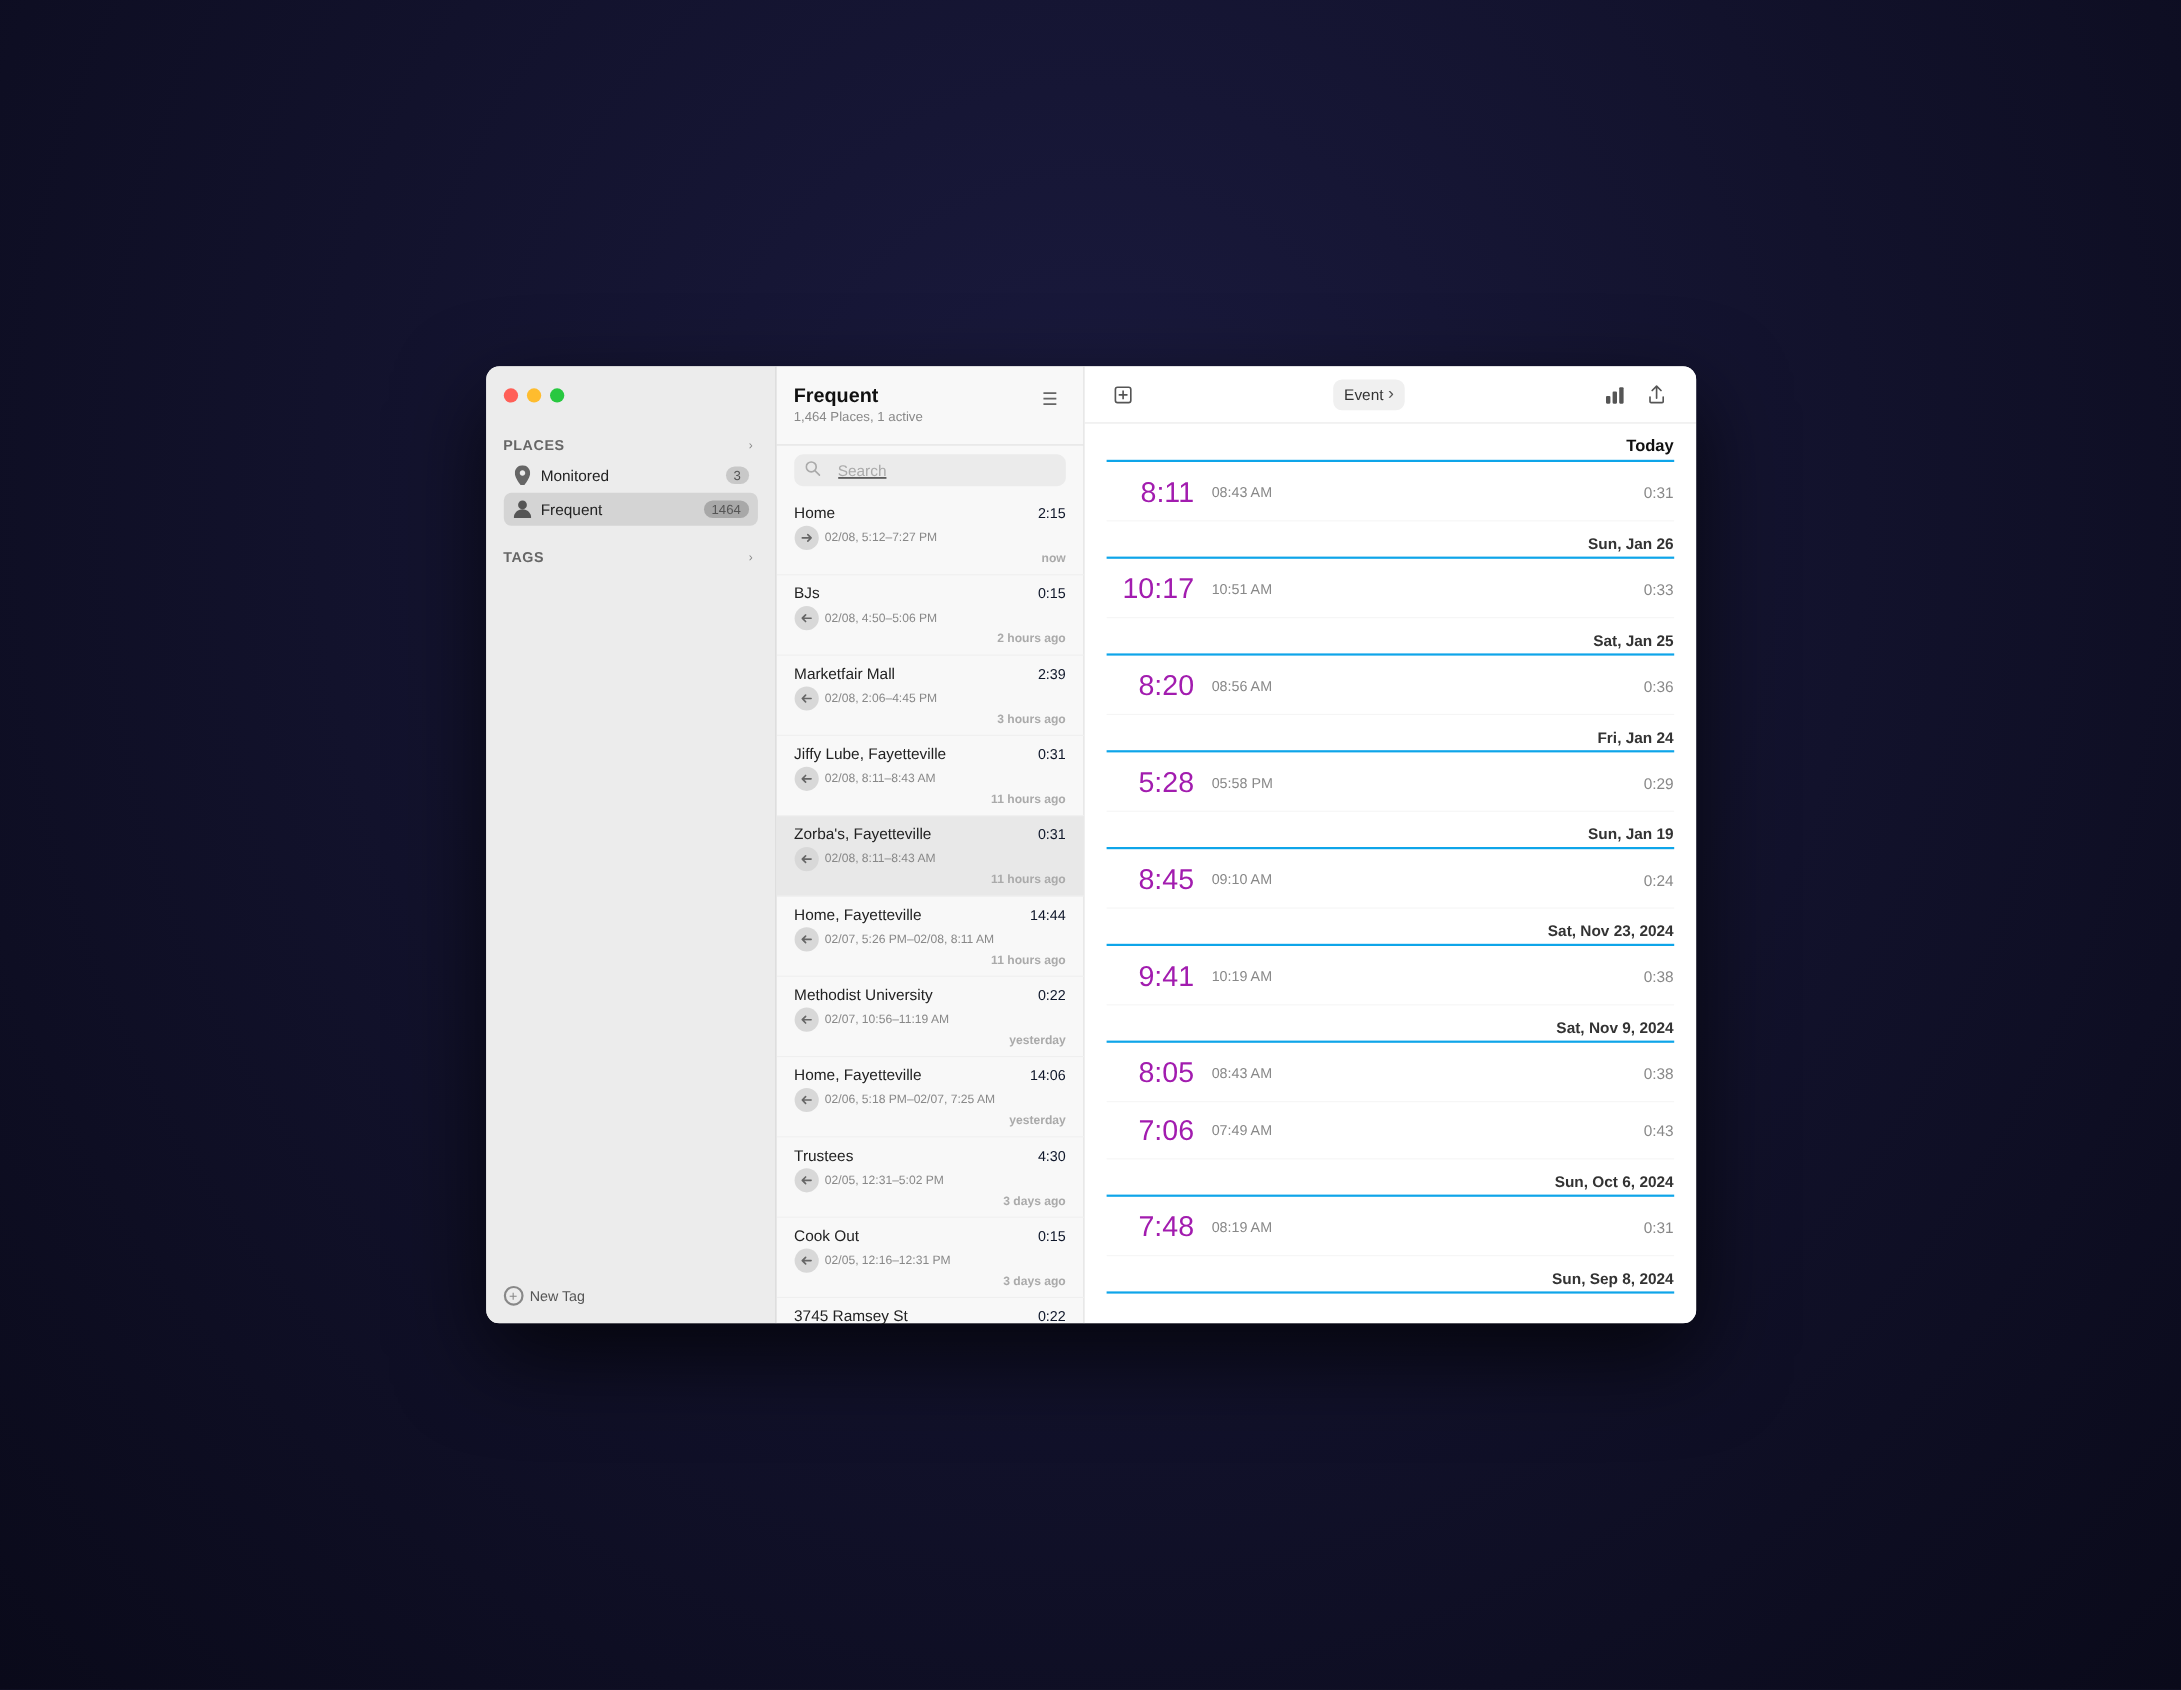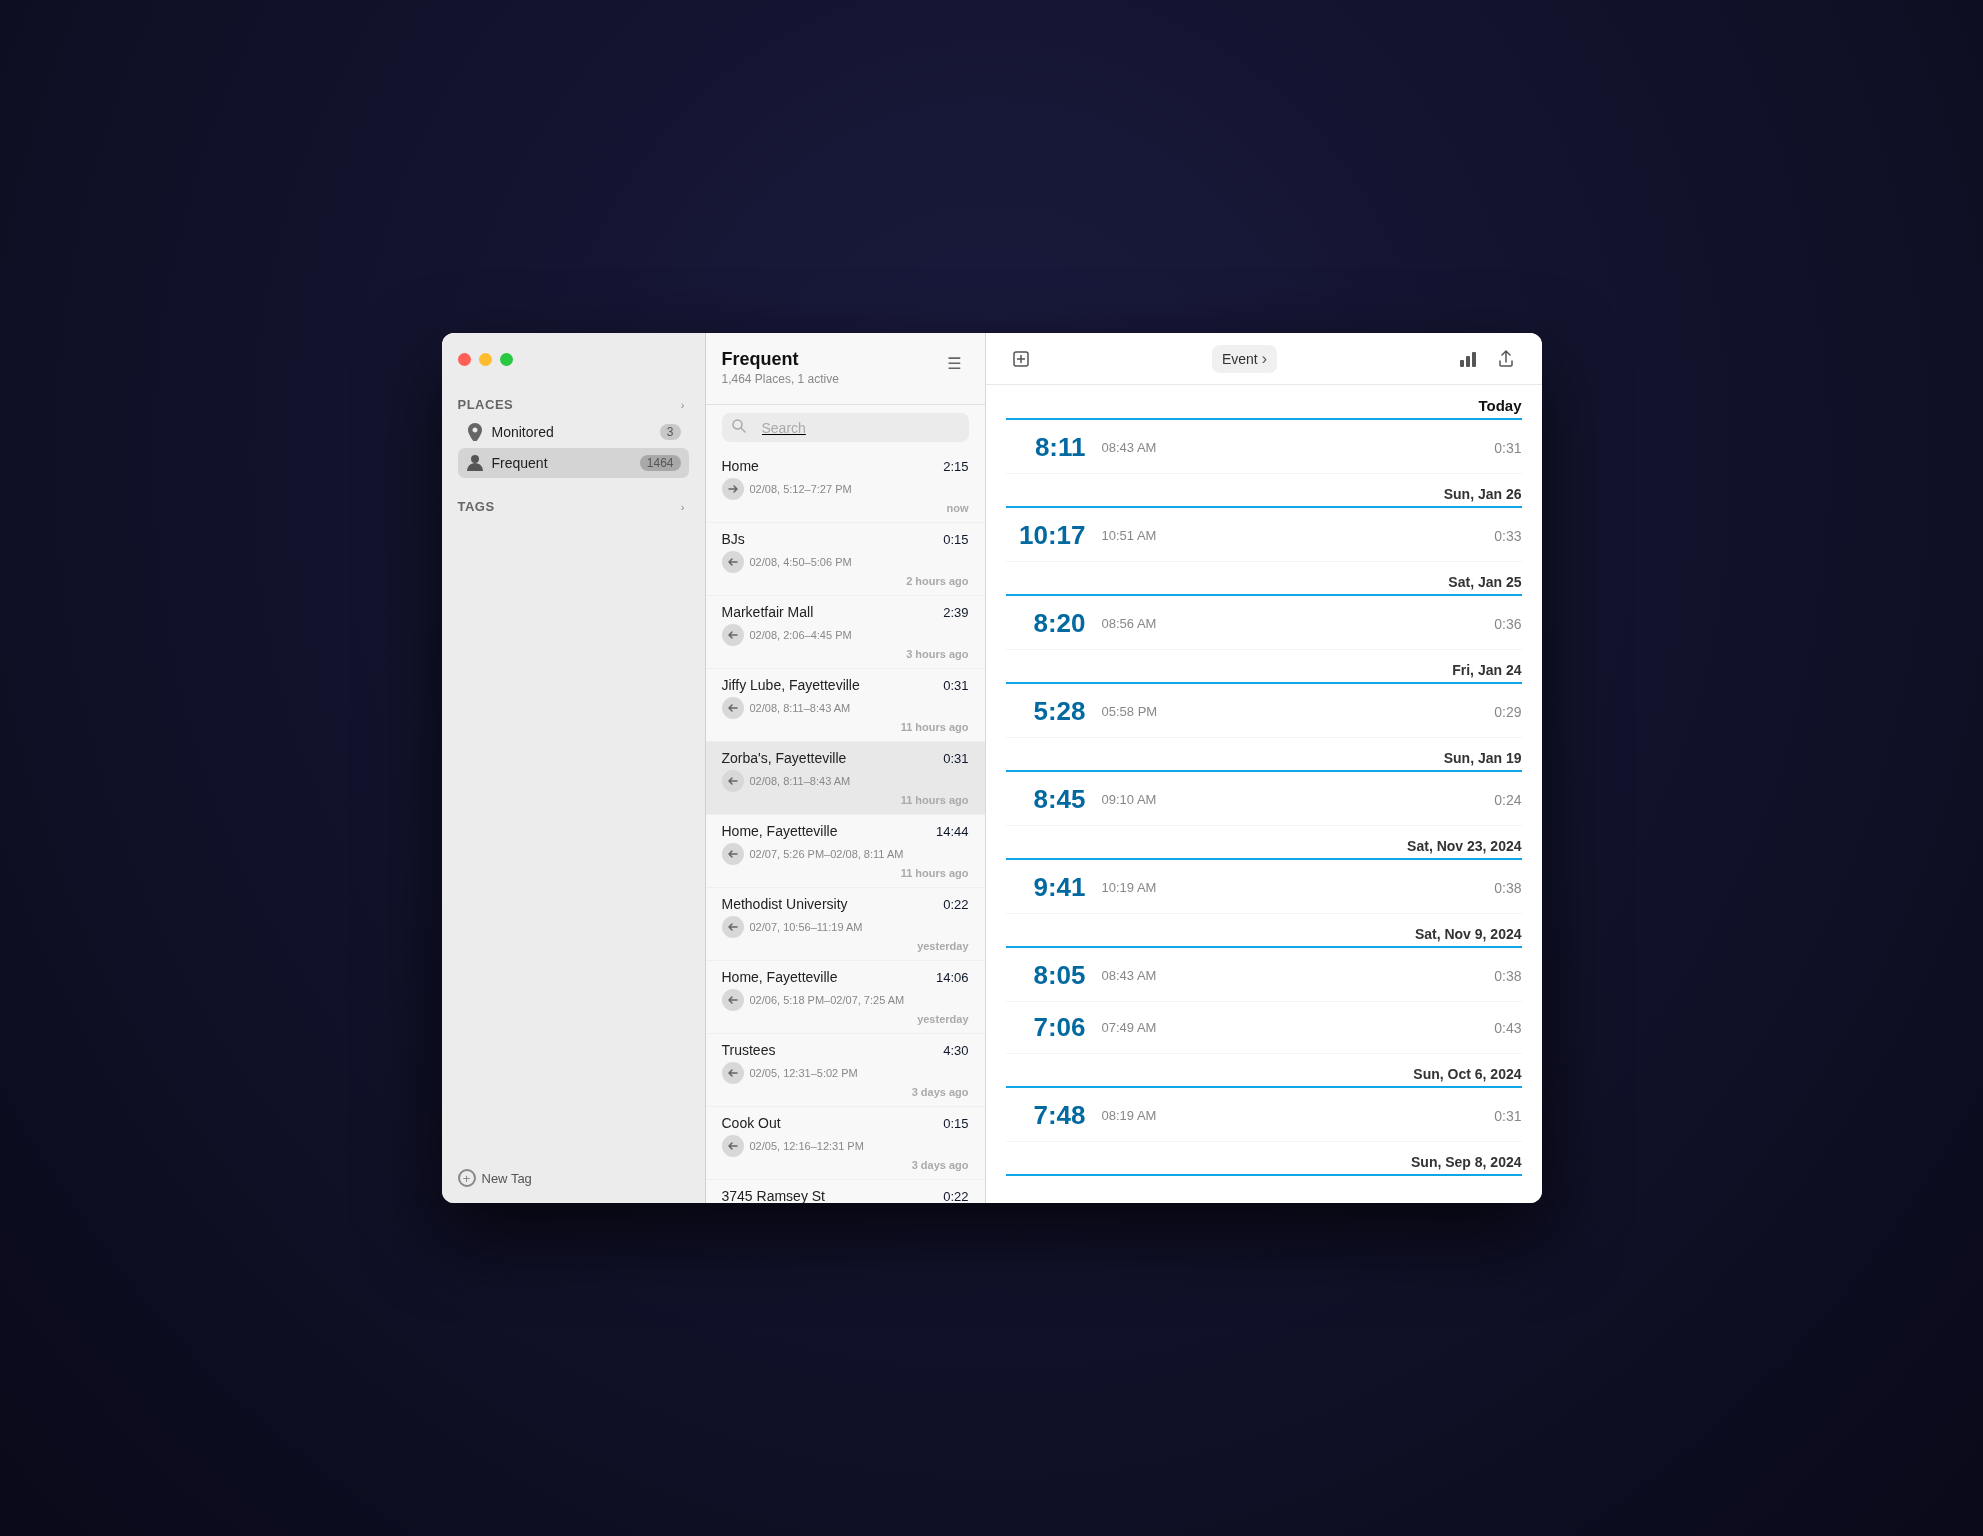--- a/index.html
+++ b/index.html
@@ -278,22 +278,22 @@
     }
     .timeline-entry {
       display: flex;
       align-items: center;
       padding: 10px 0;
       border-bottom: 1px solid #f5f5f5;
       gap: 16px;
     }
     .timeline-entry-time {
       font-size: 26px;
-      font-weight: 700;
-      color: #0369a1;
+      font-weight: 400;
+      color: #a21caf;
       width: 80px;
       text-align: right;
       flex-shrink: 0;
     }
     .timeline-entry-ampm {
       font-size: 13px;
       color: #888;
       width: 80px;
       flex-shrink: 0;
     }

